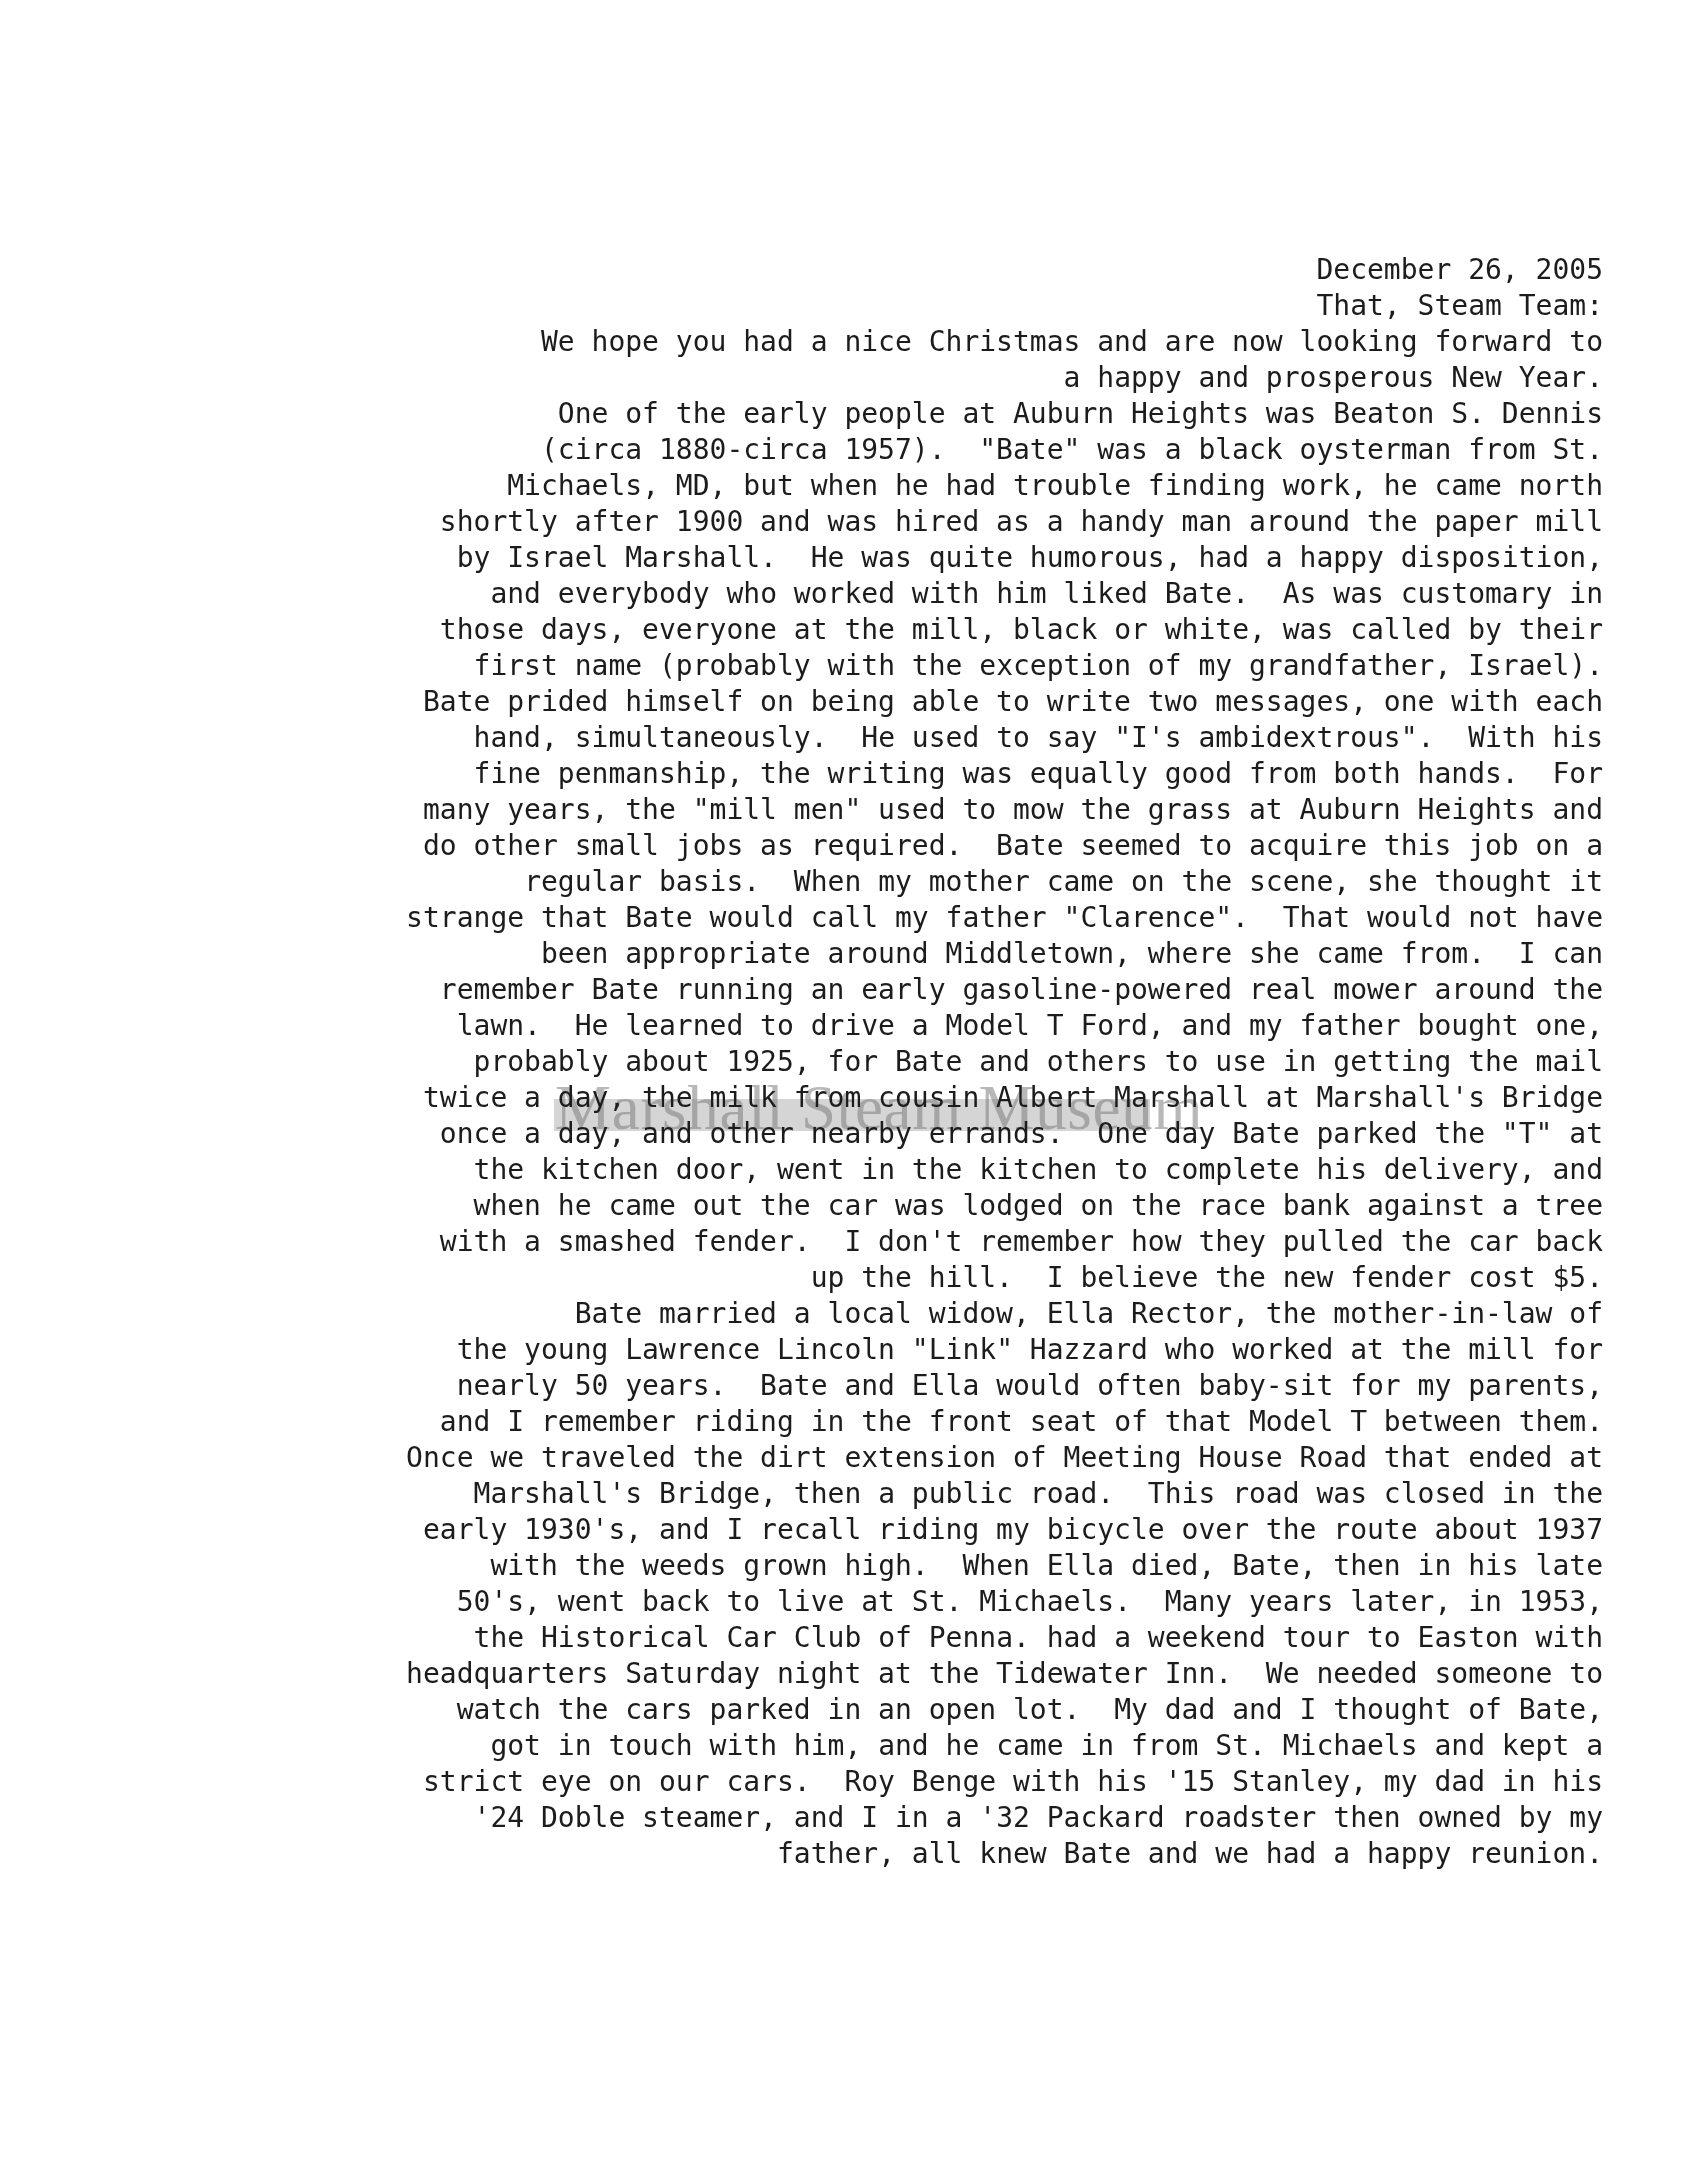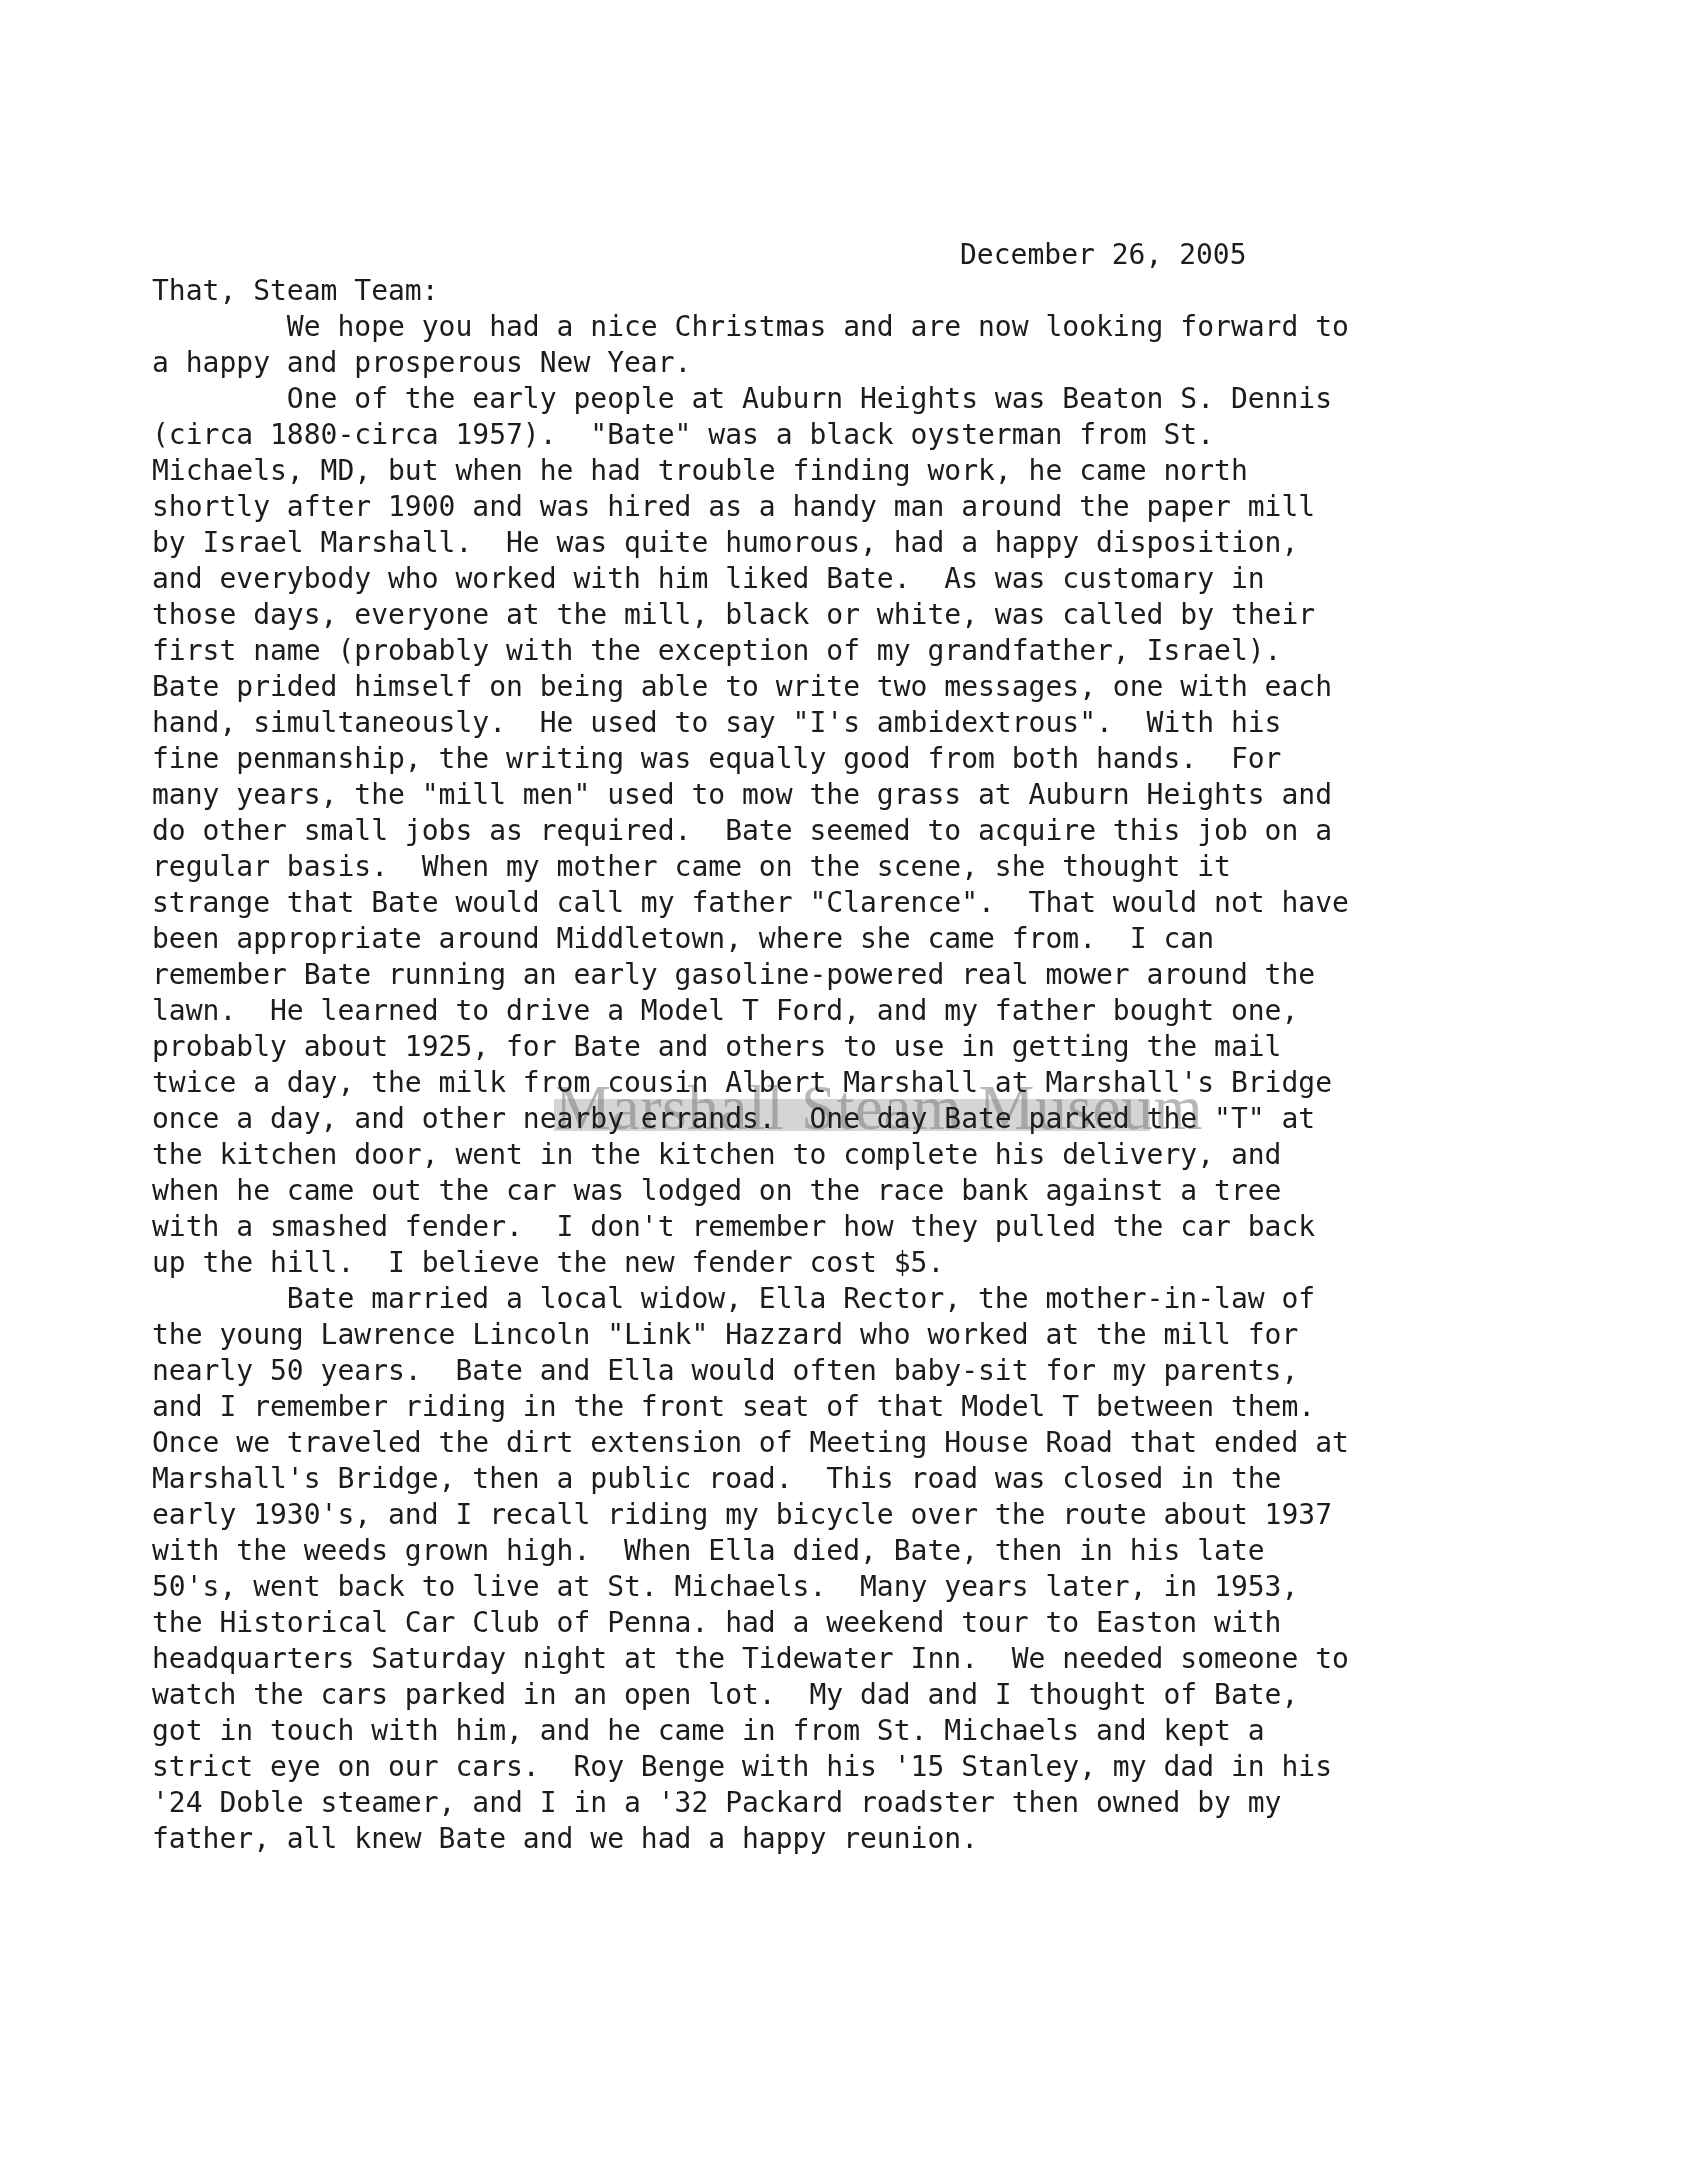--- a/index.html
+++ b/index.html
@@ -37,26 +37,27 @@
     font-family: "Liberation Serif", serif;
     font-size: 63px;
     line-height: 1;
     color: rgba(125, 125, 125, 0.55);
     letter-spacing: 0.7px;
     white-space: nowrap;
   }
   .content {
     position: absolute;
     left: 152px;
-    top: 237px;
+    top: 252px;
     right: 84px;
     z-index: 2;
     font-size: 28px;
     line-height: 36px;
     color: #1c1c1c;
+    text-align: right;
   }
   .date-line {
     margin-left: 808px;
     white-space: pre;
   }
   .salutation {
     white-space: pre;
   }
   .para {
     white-space: pre;

